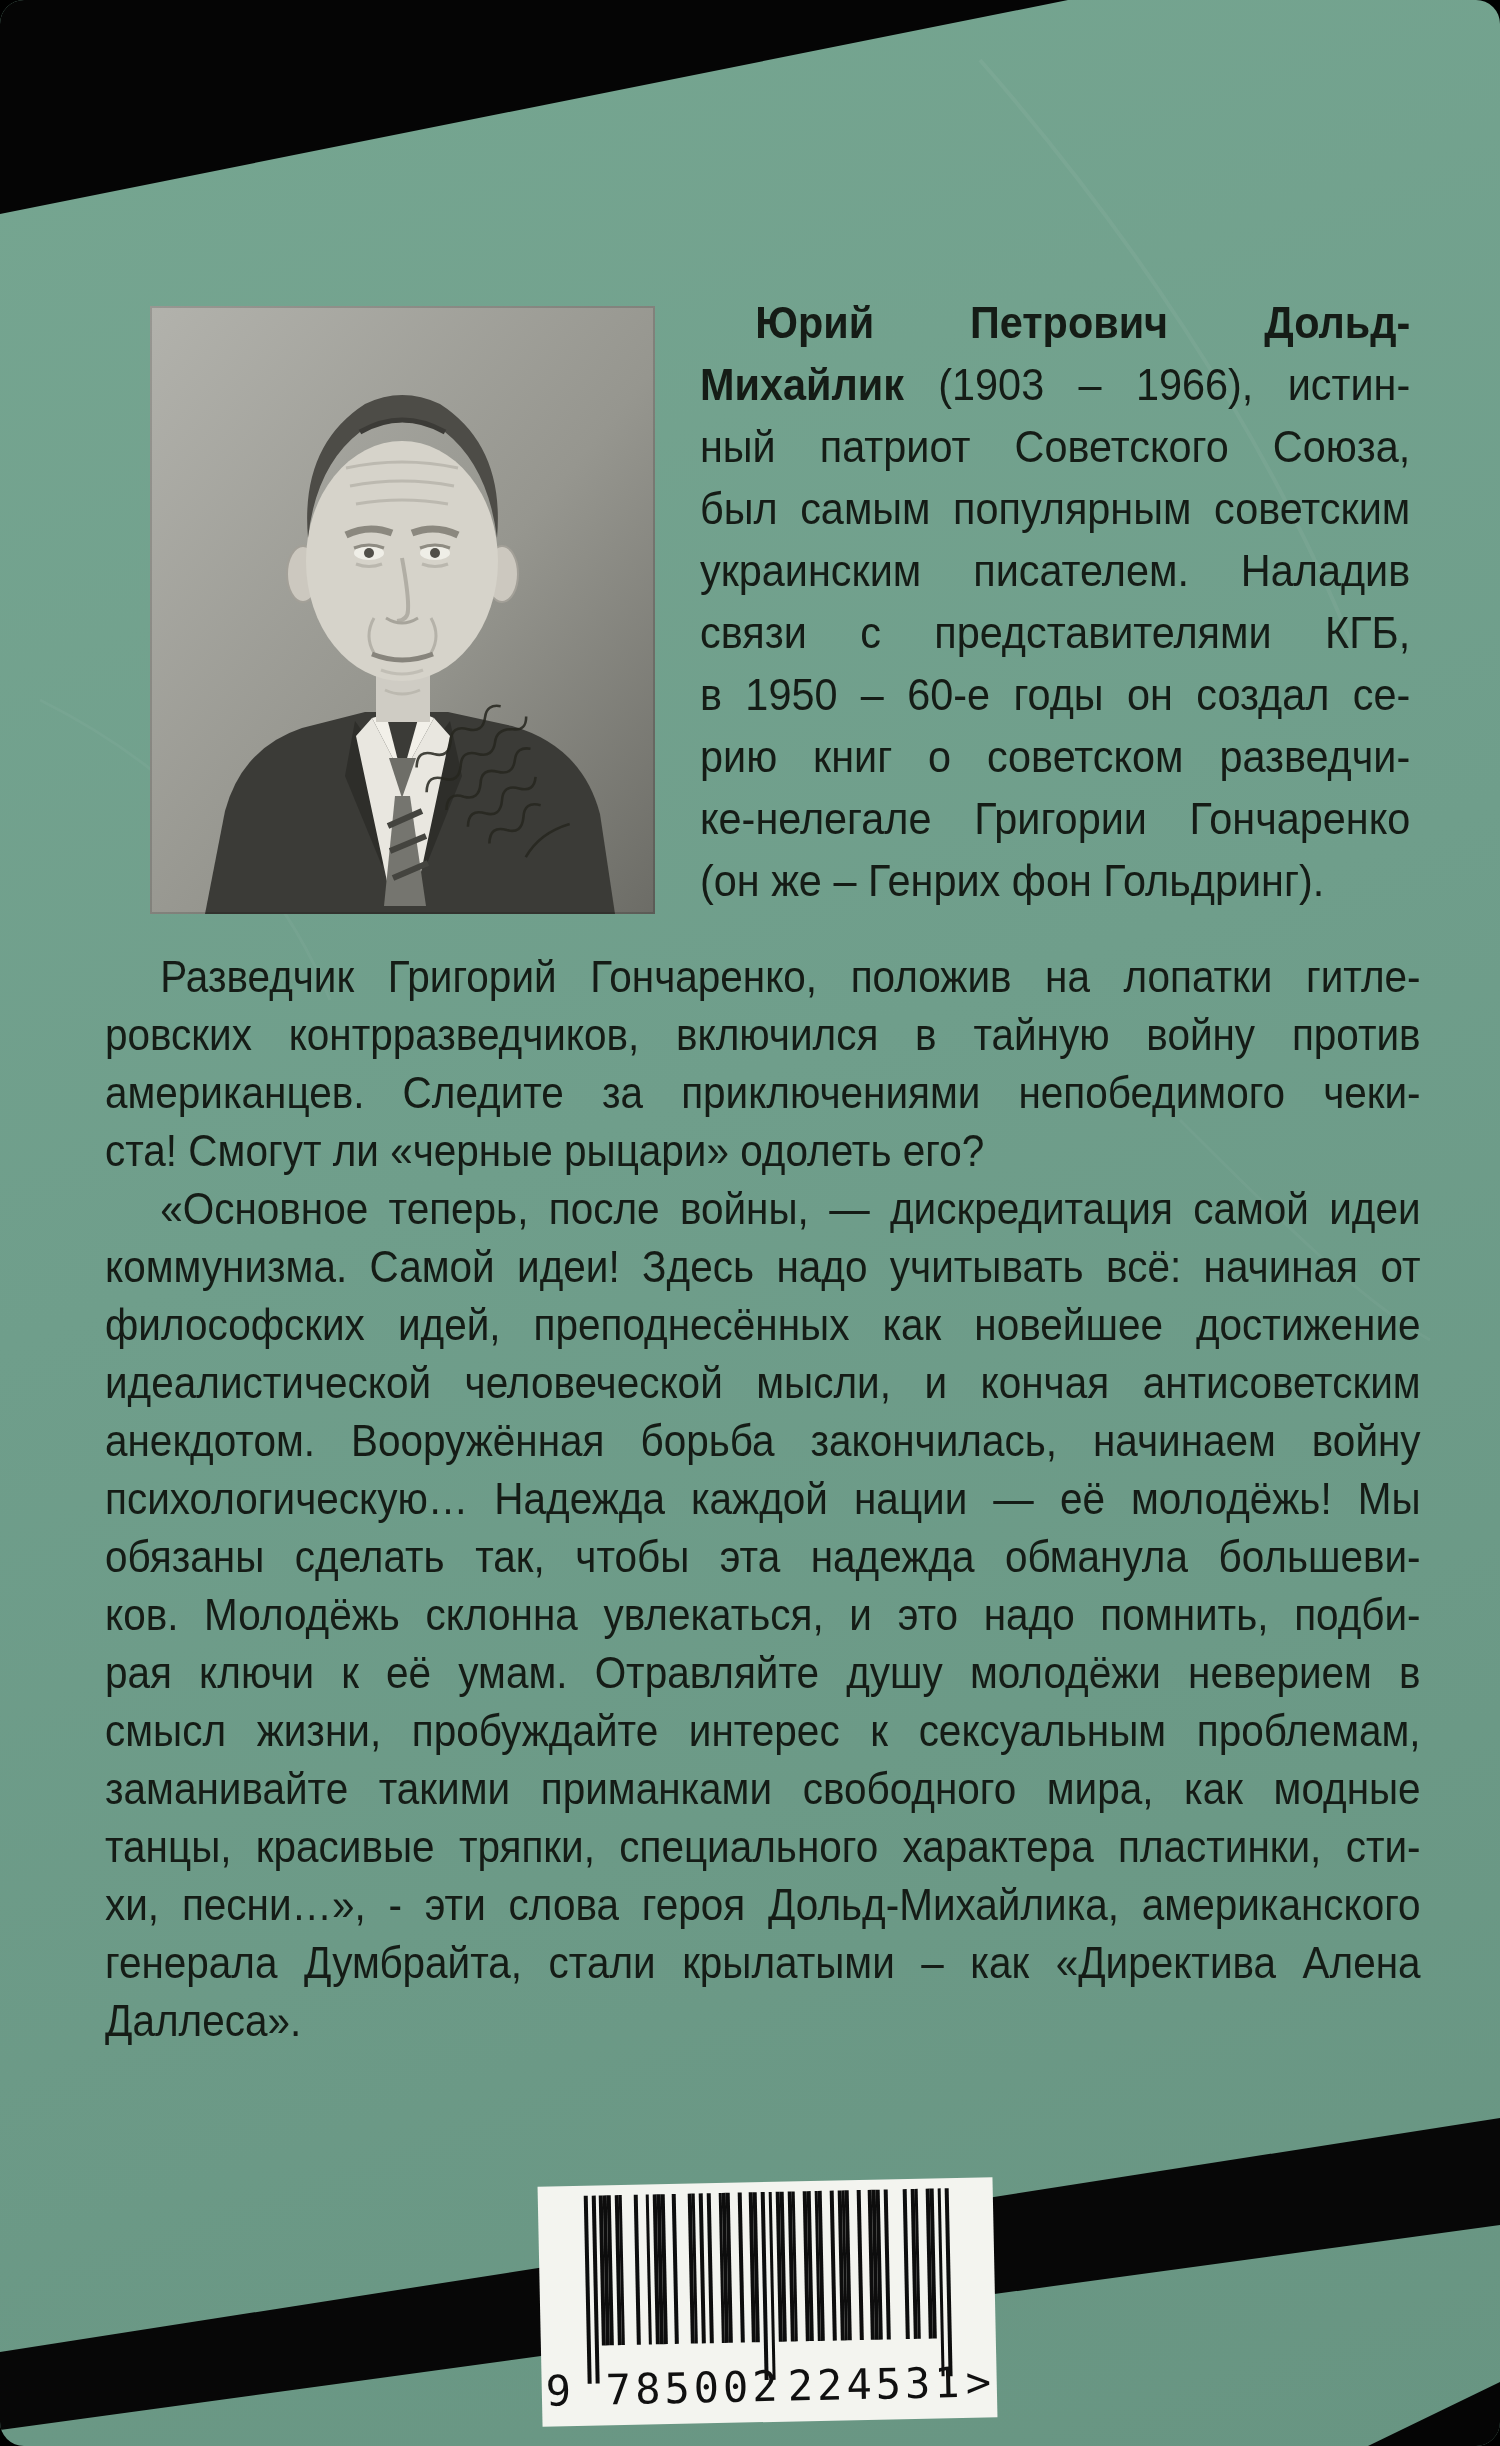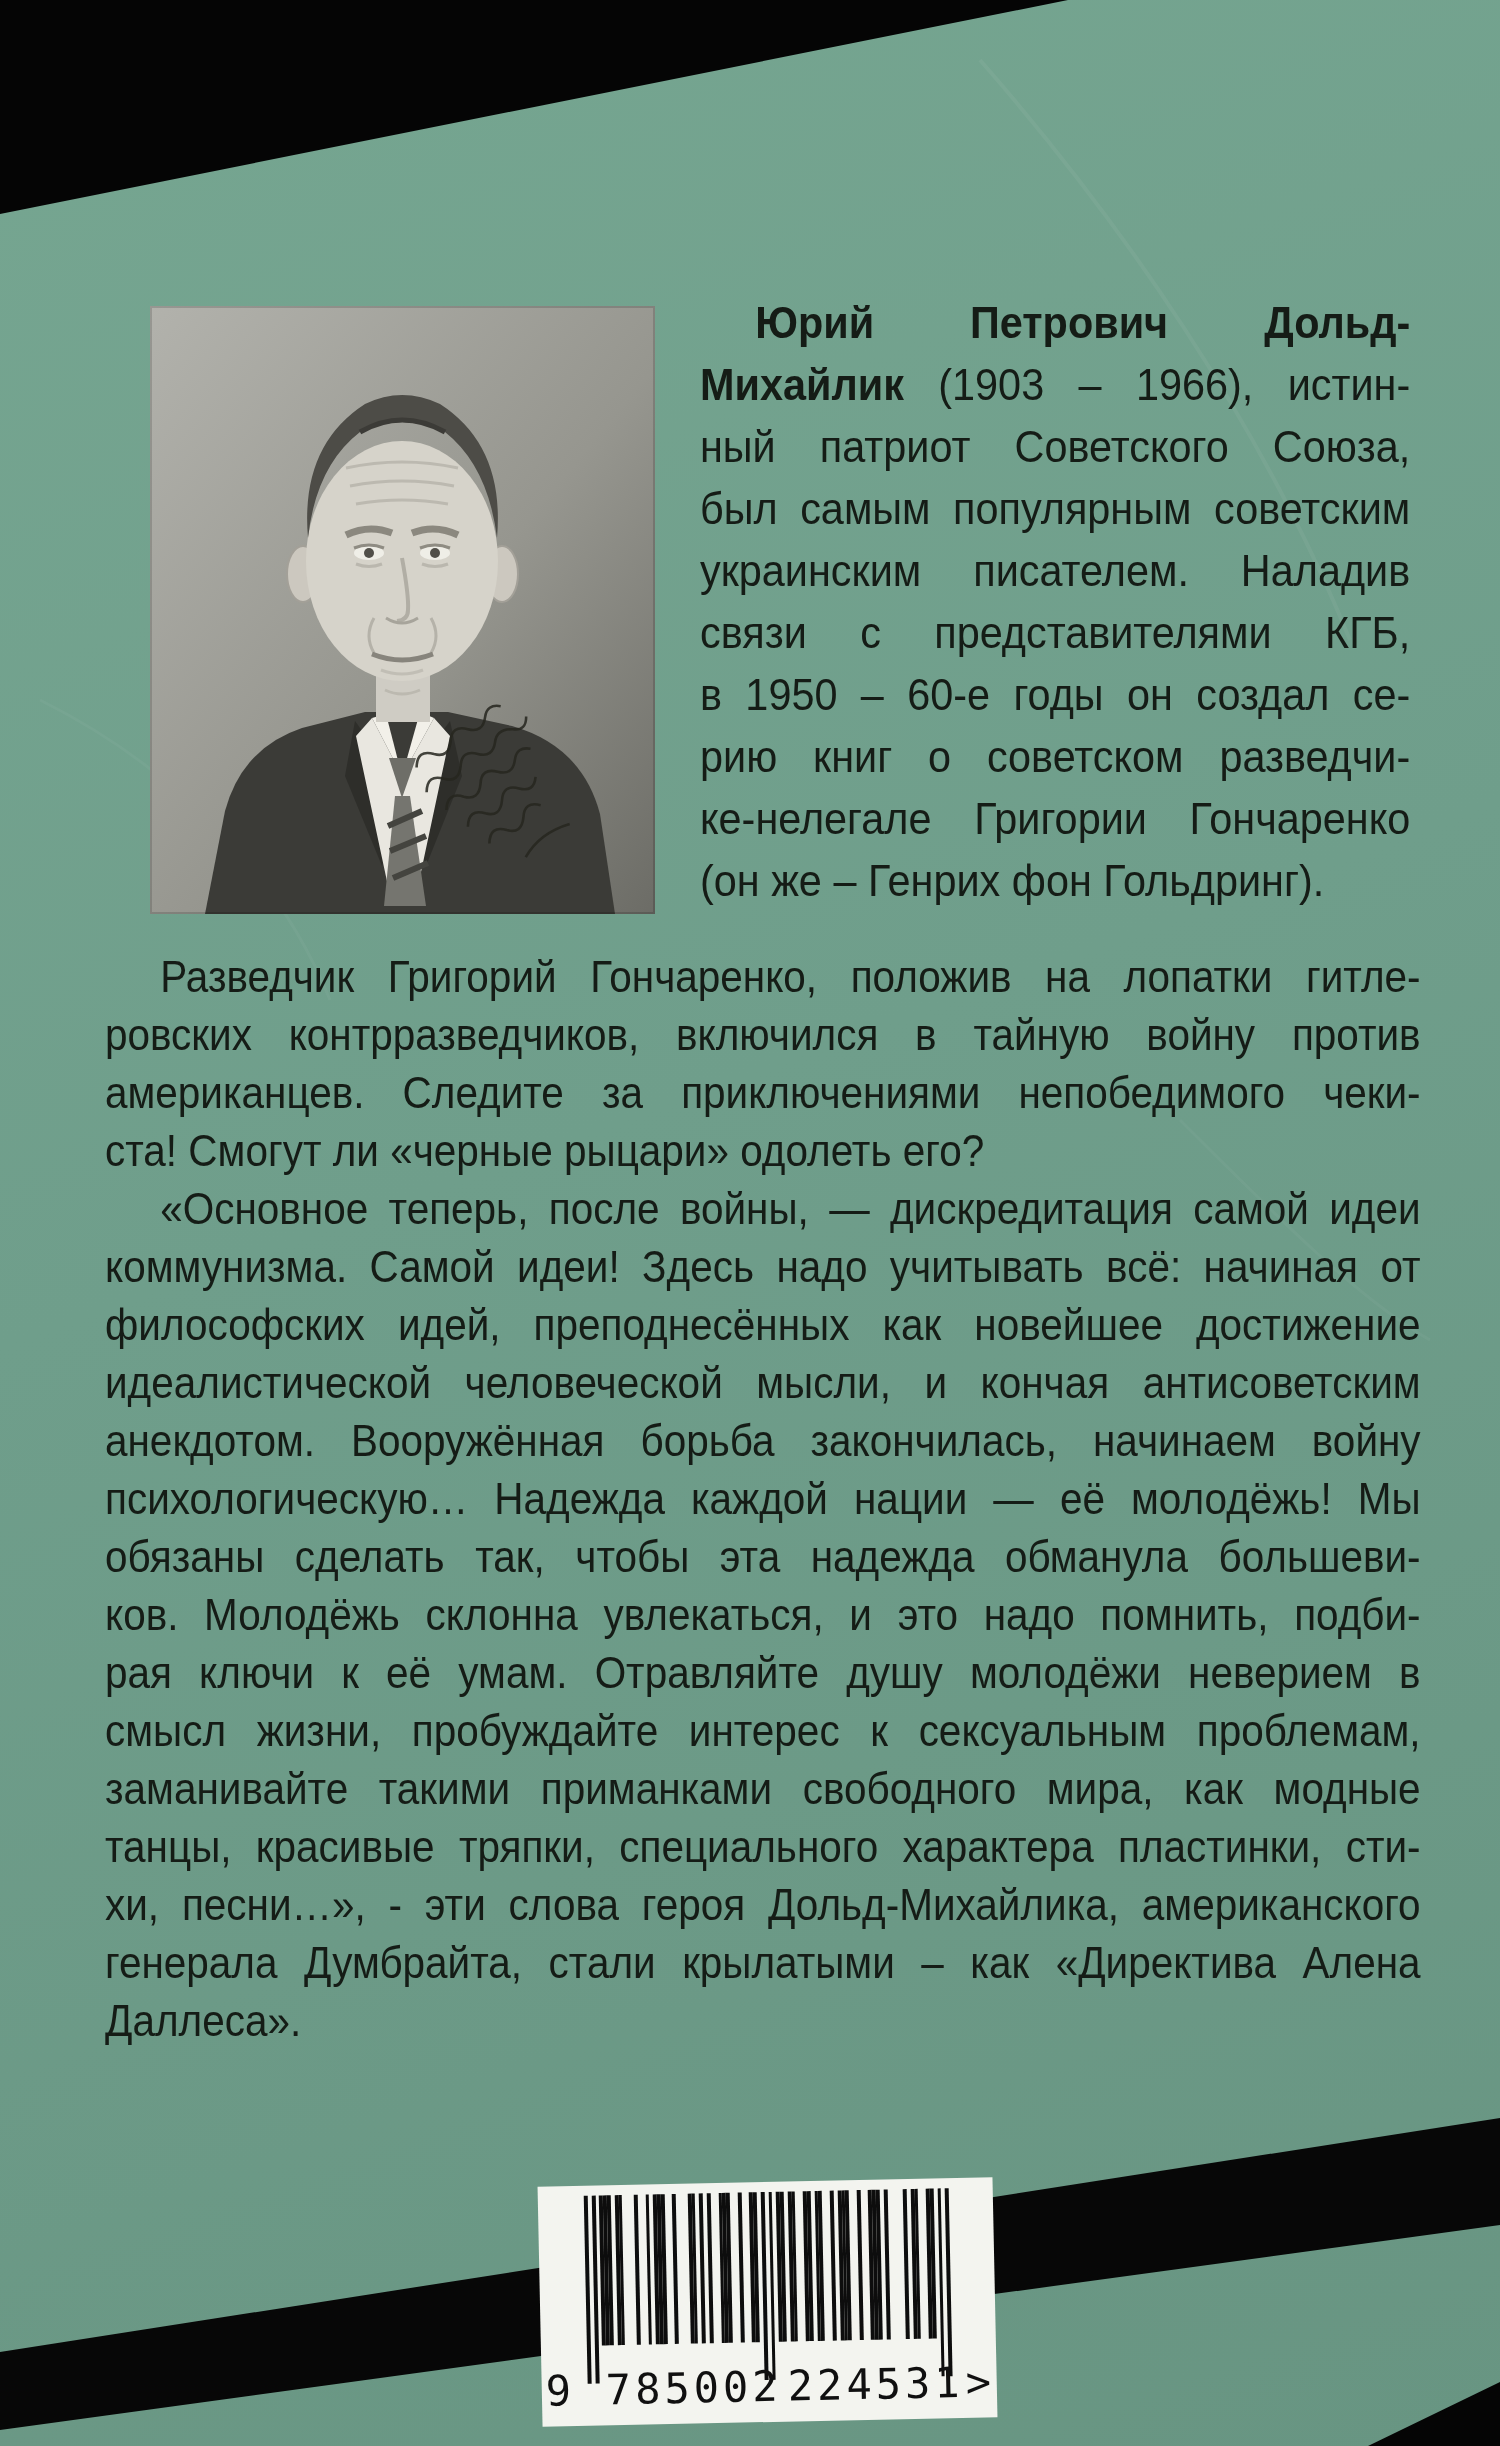--- a/index.html
+++ b/index.html
@@ -1,19 +1,19 @@
 <!DOCTYPE html>
 <html><head>
 <meta charset="utf-8">
 <style>
   html,body{margin:0;padding:0;background:#000;}
   #cover{
     position:relative;width:1500px;height:2446px;overflow:hidden;
     background:linear-gradient(160deg,#76a691 0%,#6f9e8b 45%,#689582 100%);
-    font-family:"Liberation Sans",sans-serif;color:#151c16;
+    font-family:"Liberation Sans",sans-serif;color:#151c16;border-radius:24px;
   }
   #backdrop{position:absolute;left:0;top:0;width:1500px;height:2446px;}
   #photo{position:absolute;left:150px;top:305px;width:505px;height:610px;}
   
   #bio{
     position:absolute;left:700px;top:292px;width:772px;
     transform:scaleX(.92);transform-origin:0 0;
     font-size:45px;line-height:62px;
   }
   #annotation{

